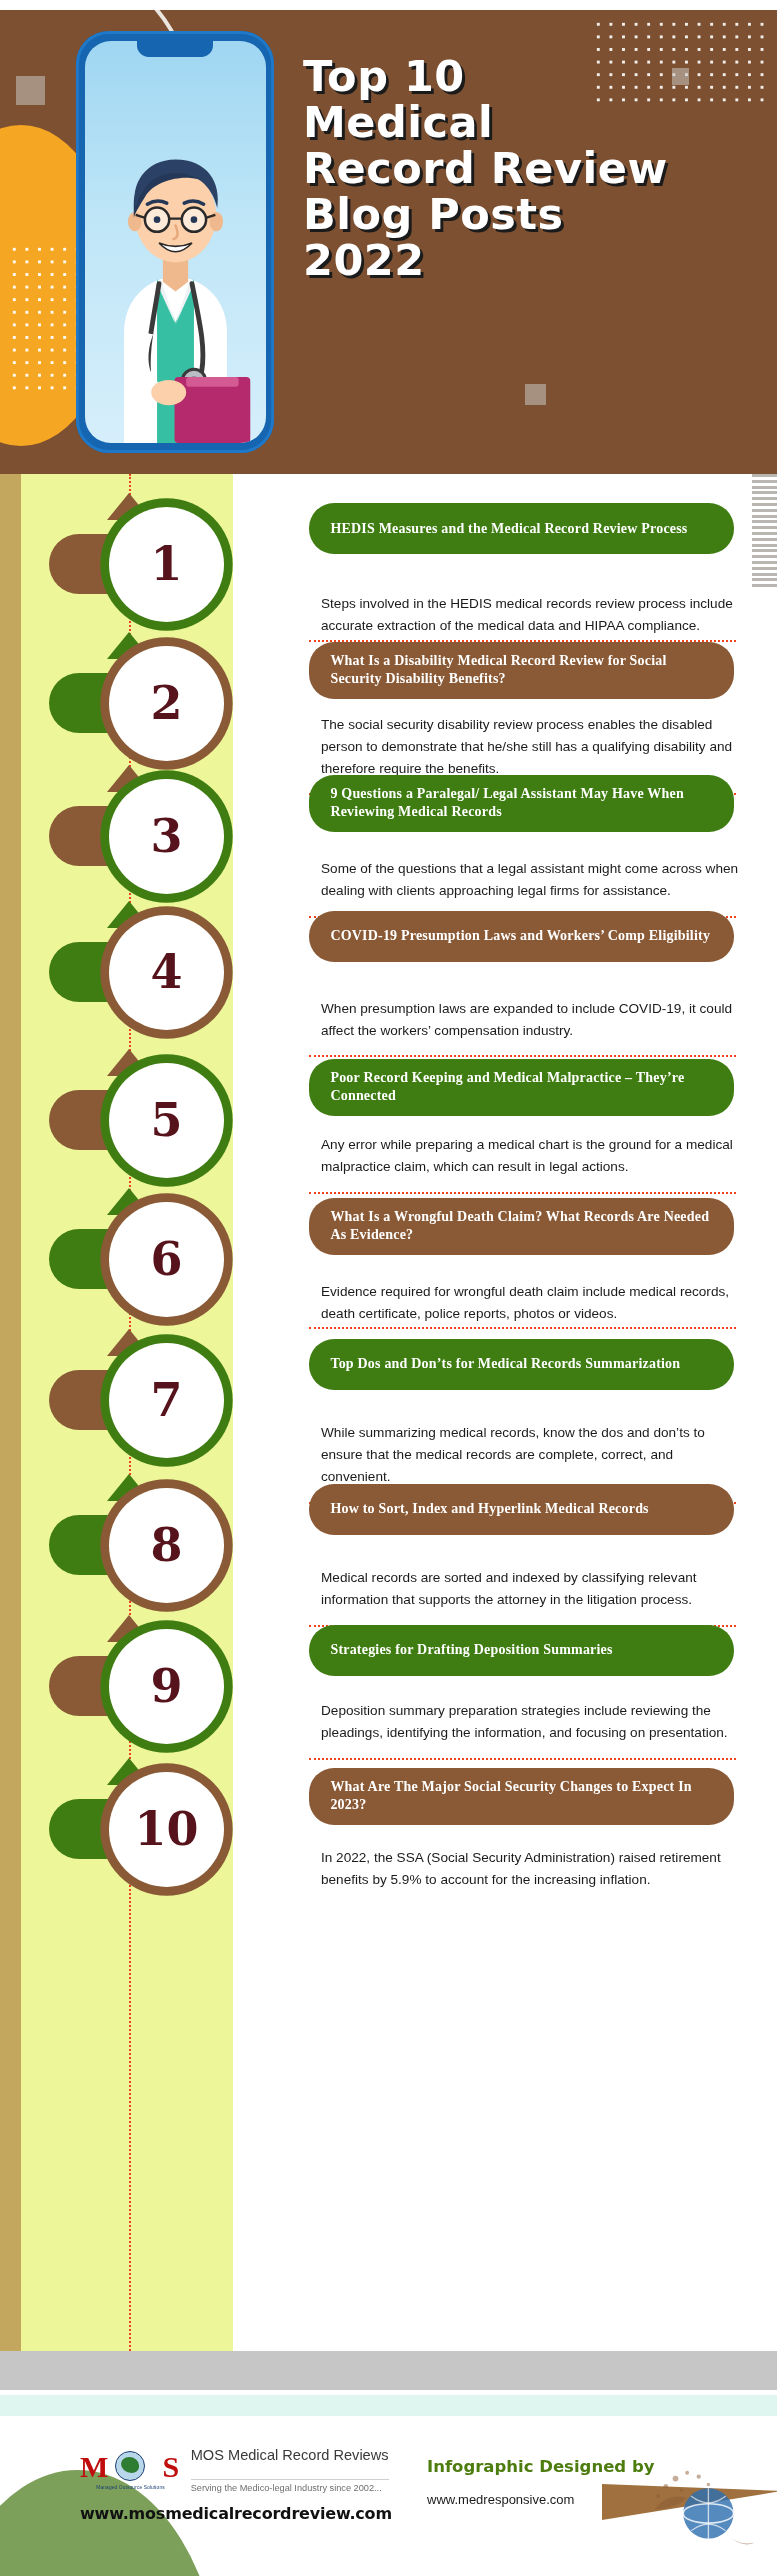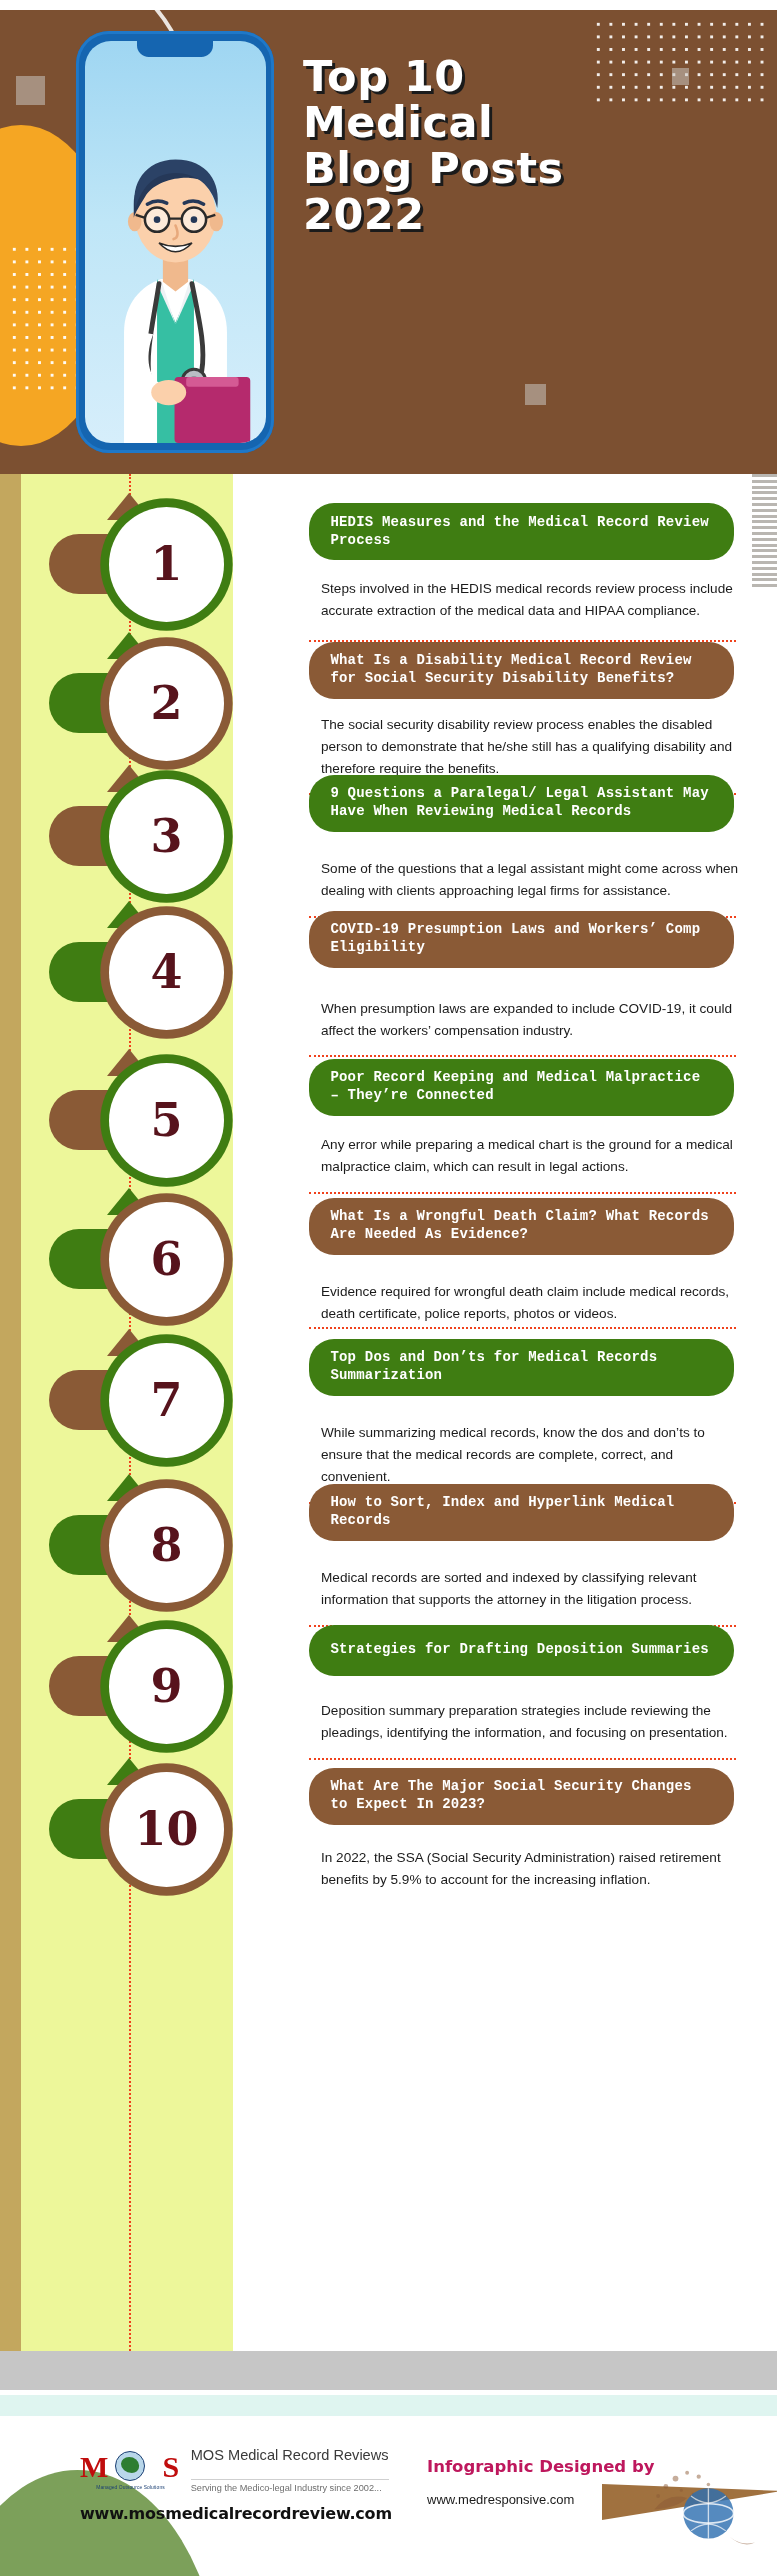--- a/index.html
+++ b/index.html
@@ -194,21 +194,21 @@
     position: absolute;
     left: 309px;
     top: 9.7px;
     width: 425px;
     min-height: 51px;
     border-radius: 25px;
     padding: 10.7px 17.5px 10.7px 21.4px;
     display: flex; align-items: center;
   }
   .pill span {
-    font-family: Liberation Mono, monospace;
+    font-family: Liberation Serif, serif;
     font-weight: bold;
     font-size: 14px;
     line-height: 1.28;
     color: #ffffff;
     letter-spacing: 0.2px;
   }
   .desc {
     position: absolute;
     left: 321px;
     width: 418px;
@@ -327,21 +327,21 @@
   }
   .designed-block {
     position: absolute; left: 427px; top: 41px;
     width: 291px;
     text-align: left;
   }
   .designed-title {
     font-family: "DejaVu Sans", sans-serif;
     font-weight: bold;
     font-size: 16.5px;
-    color: #be185d;
+    color: #4d7c0f;
   }
   .designed-url {
     margin-top: 15.5px;
     font-family: Liberation Sans, sans-serif;
     font-size: 13px;
     color: #1b1b1b;
   }
   .mr-watermark {
     position: absolute; right: 13.6px; top: 51px;
     width: 115px; height: 89px;
@@ -410,20 +410,21 @@
 
           <path d="M58 300 C46 330 52 362 74 372 L96 372 L96 352 L76 352 C64 344 62 322 70 302 Z" fill="#ffffff"></path>
           <ellipse cx="86" cy="362" rx="18" ry="13" fill="#fbd0ab"></ellipse>
         </svg>
       </div>
     </div>
 
     <div class="hdr-title">
       <span class="ln">Top 10</span>
       <span class="ln">Medical</span>
+      <span class="ln">Record Review</span>
       <span class="ln">Blog Posts</span>
       <span class="ln">2022</span>
     </div>
   </div>
 
   <div class="body-wrap">
     <div class="band-tan"></div>
     <div class="band-lime"></div>
     <div class="hatch-right"></div>
     <div class="dotted-rail"></div>
@@ -435,21 +436,21 @@
           <div class="head"></div>
           <div class="stem brown-bg"></div>
         </div>
         <div class="circle ring-green">
           <span class="num">1</span>
         </div>
       </div>
       <div class="pill green-bg">
         <span>HEDIS Measures and the Medical Record Review Process</span>
       </div>
-      <div class="desc" style="top:85px">Steps involved in the HEDIS medical records review process include accurate extraction of the medical data and HIPAA compliance.</div>
+      <div class="desc" style="top:100px">Steps involved in the HEDIS medical records review process include accurate extraction of the medical data and HIPAA compliance.</div>
       <div class="sep" style="top: 147px;"></div>
     </div>
         <div class="item" style="top: 158px;">
       <div class="marker">
         <div class="bar green-bg"></div>
         <div class="arrow c-green">
           <div class="head"></div>
           <div class="stem green-bg"></div>
         </div>
         <div class="circle ring-brown">

